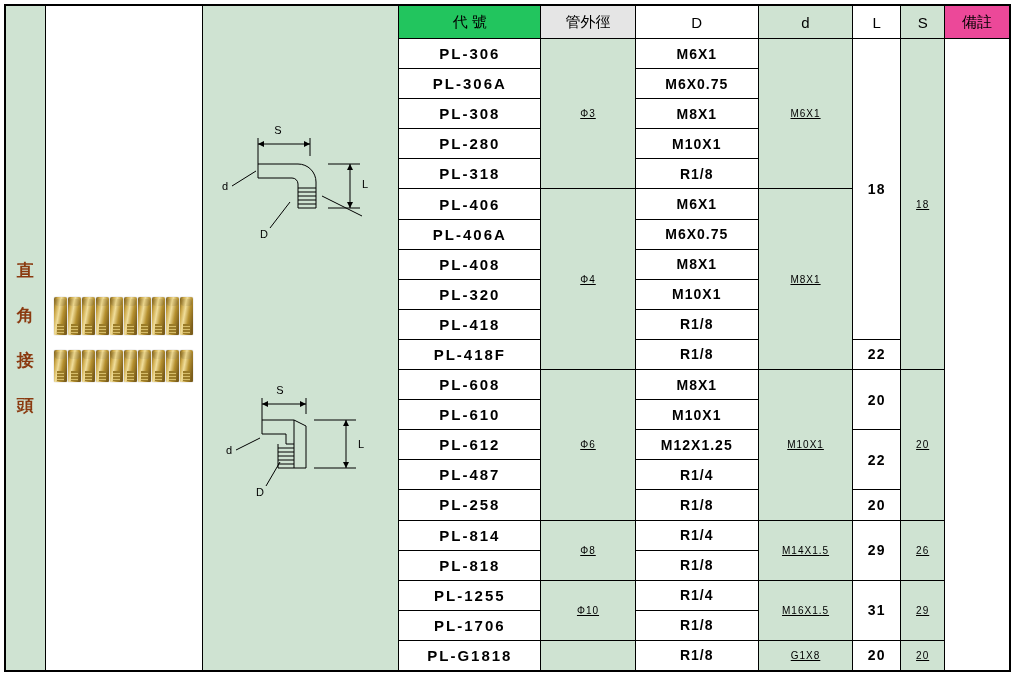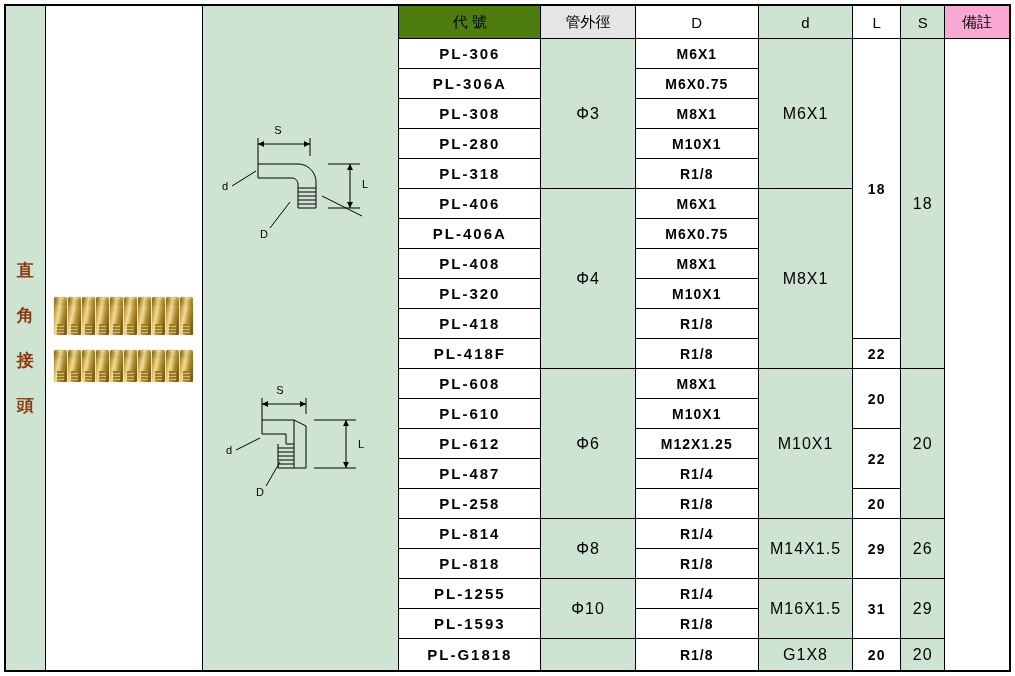--- a/index.html
+++ b/index.html
@@ -15,30 +15,30 @@
   .cat{width:38px;background:#cfe3d2;}
   .cat-inner{display:flex;flex-direction:column;align-items:center;justify-content:center;height:100%;
              color:#8a3a10;font-size:17px;font-weight:bold;letter-spacing:0;line-height:1.0;}
   .cat-inner span{display:block;margin:14px 0;}
 
   .photo-cell{width:150px;background:#fff;position:relative;}
   .dwg-cell{width:188px;background:#cfe3d2;position:relative;}
 
   .hdr{height:32px;font-size:15px;font-weight:normal;}
   .code{font-size:15px;letter-spacing:2px;color:#000;}
-  .val{font-size:16px;letter-spacing:1px;}
+  .val{font-size:10px;letter-spacing:1px;text-decoration:underline;}
   .valw{font-size:14px;letter-spacing:1px;}
 
-  .c-code{width:136px;background:#4d7c0f;}
+  .c-code{width:136px;background:#22c55e;}
   .c-od{width:90px;background:#e5e5e5;}
   .c-D{width:118px;background:#fff;}
   .c-d{width:90px;background:#cfe3d2;}
   .c-L{width:46px;background:#fff;}
   .c-S{width:42px;background:#cfe3d2;}
-  .c-note{width:62px;background:#f9a8d4;}
+  .c-note{width:62px;background:#ec4899;}
 
   
   .photo-wrap{position:absolute;left:50%;top:50%;transform:translate(-50%,-50%);width:140px;height:100px;}
   .fit-row{display:flex;justify-content:center;align-items:flex-end;gap:1px;height:42px;margin:5px 0;}
   .fit{width:13px;height:38px;border-radius:2px 2px 1px 1px;
        background:linear-gradient(100deg,#6d5216 0%,#caa646 18%,#f0dd9a 38%,#b5902f 62%,#7b5d1b 88%);
        box-shadow:0 0 1px rgba(0,0,0,.5);position:relative;}
   .fit:before{content:"";position:absolute;left:1px;right:1px;top:2px;height:7px;border-radius:3px;
        background:linear-gradient(100deg,#8a6a1e,#e9d48c 45%,#8f7024);}
   .fit:after{content:"";position:absolute;left:3px;right:3px;bottom:1px;height:10px;
@@ -296,21 +296,21 @@
 
         <tr>
           <td class="code white">PL-1255</td>
           <td class="val green" rowspan="2">Φ10</td>
           <td class="valw white">R1/4</td>
           <td class="val green" rowspan="2">M16X1.5</td>
           <td class="valw white" rowspan="2">31</td>
           <td class="val green" rowspan="2">29</td>
         </tr>
         <tr>
-          <td class="code white">PL-1593</td>
+          <td class="code white">PL-1706</td>
           <td class="valw white">R1/8</td>
         </tr>
 
         <tr>
           <td class="code white">PL-G1818</td>
           <td class="val green"></td>
           <td class="valw white">R1/8</td>
           <td class="val green">G1X8</td>
           <td class="valw white">20</td>
           <td class="val green">20</td>

